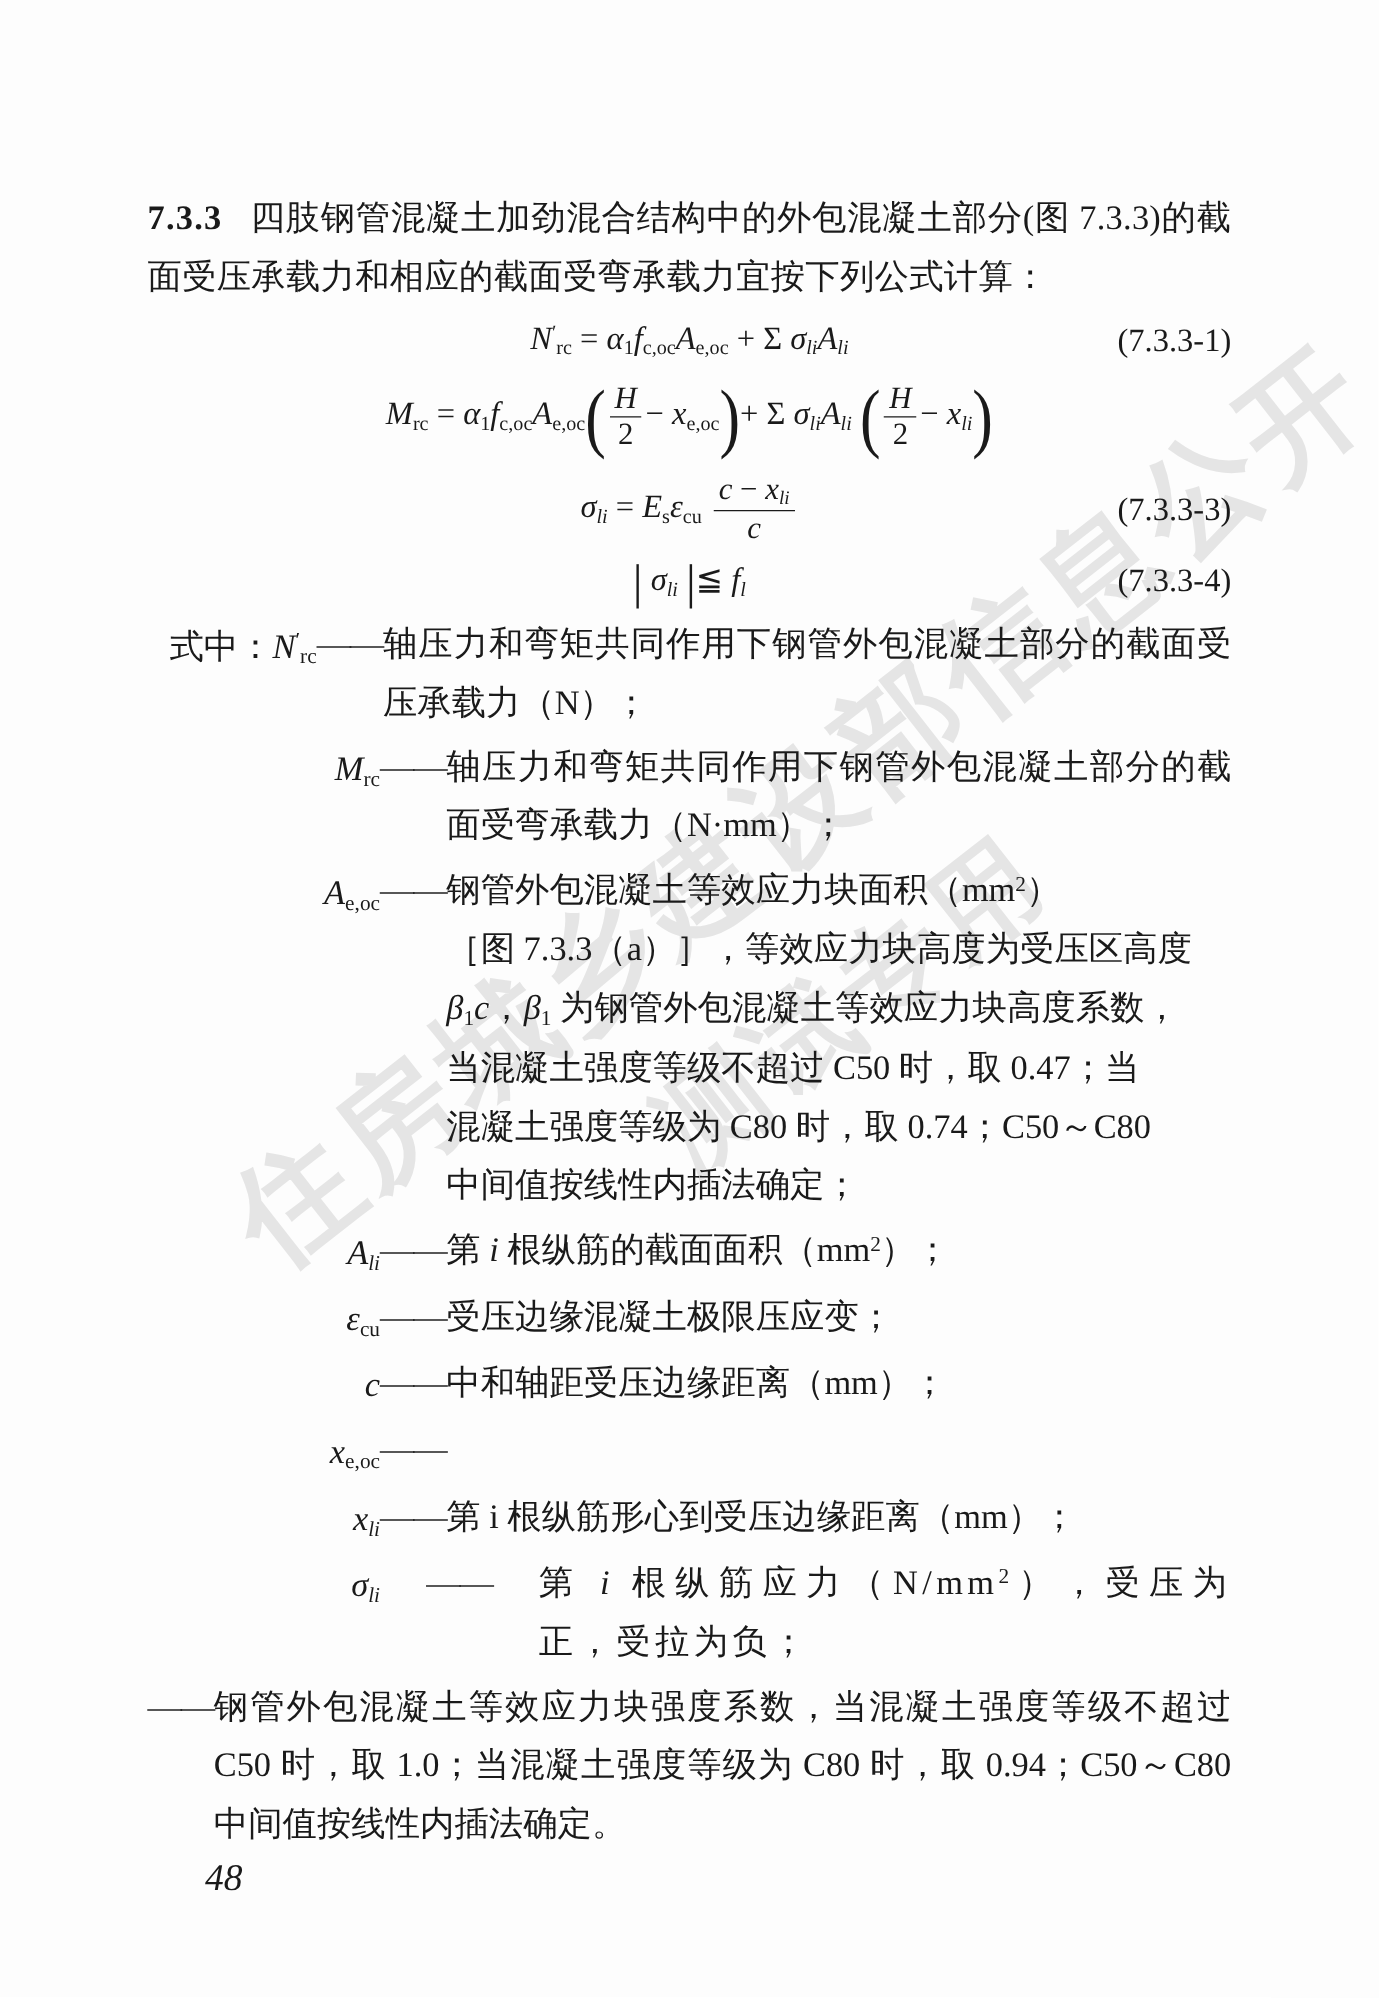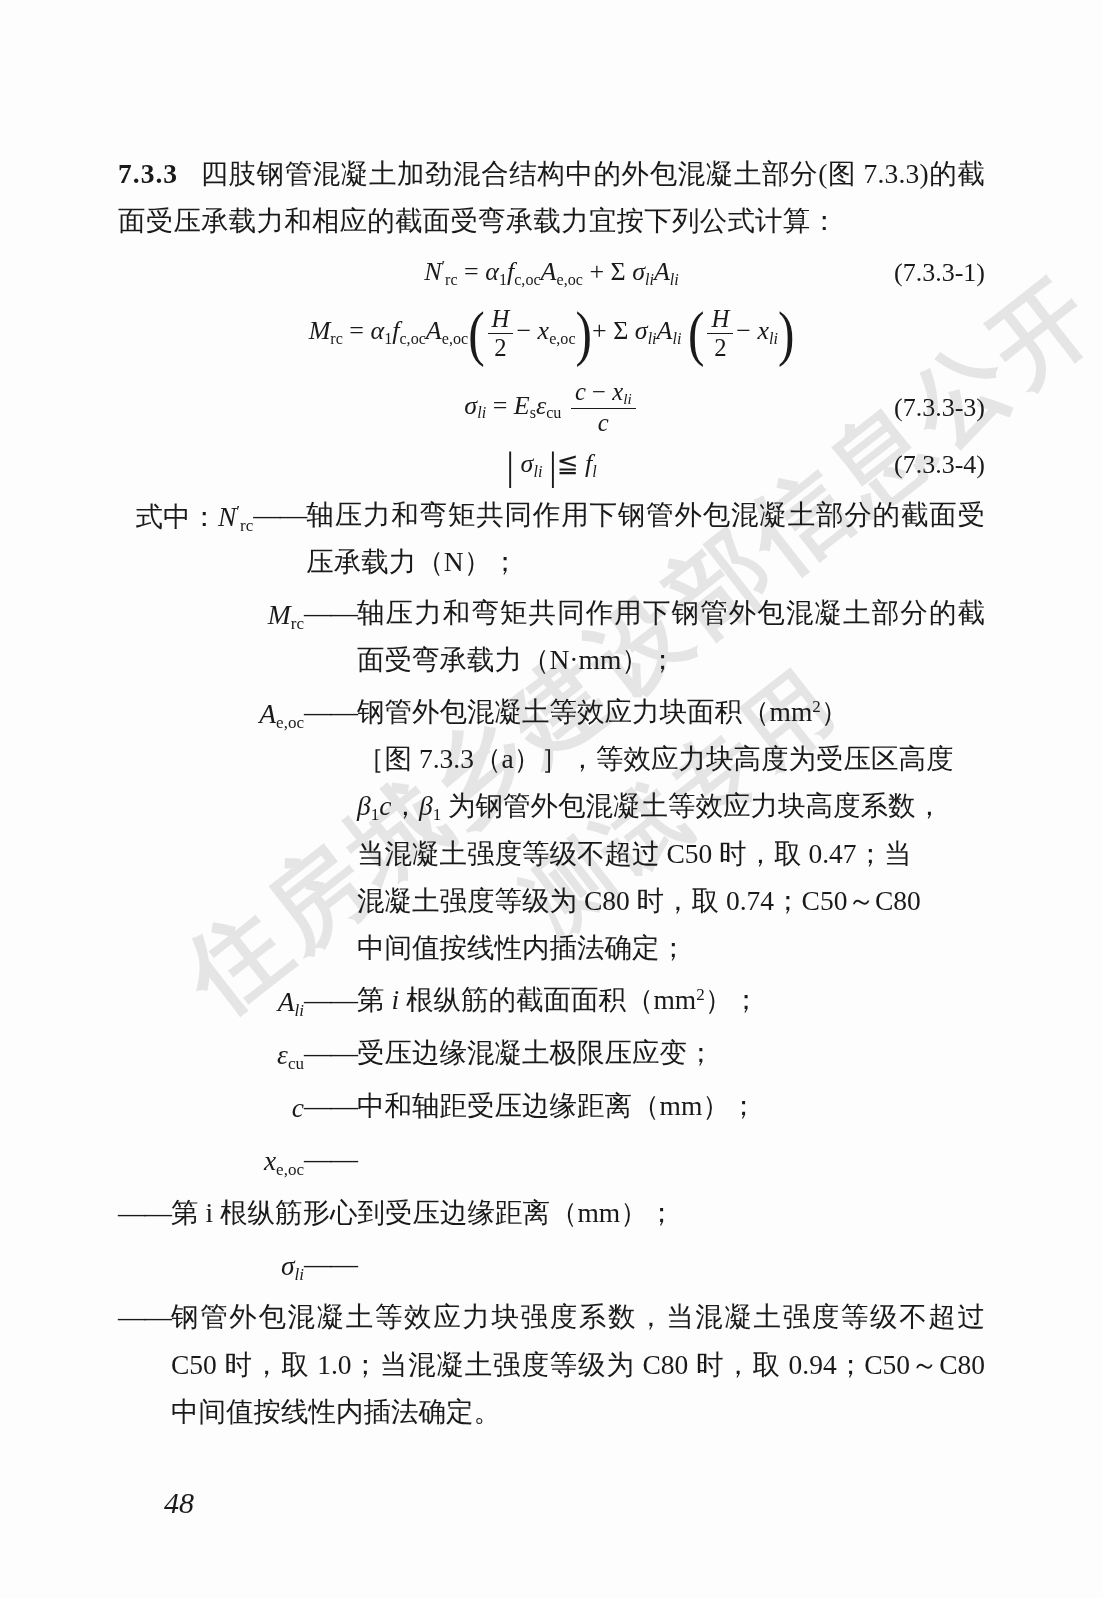--- a/index.html
+++ b/index.html
@@ -283,27 +283,29 @@
         <div class="dash">——</div>
         <div class="def-text">中和轴距受压边缘距离（mm）；</div>
       </div>
 
       <div class="def-row" style="margin-top:4px;">
         <div class="def-symcol"><i class="v">x</i><sub>e,oc</sub></div>
         <div class="dash">——</div>
       </div>
 
       <div class="def-row" style="margin-top:4px;">
+        <div class="def-symcol"><i class="v">x</i><sub><i>li</i></sub></div>
         <div class="dash">——</div>
         <div class="def-text">第 i 根纵筋形心到受压边缘距离（mm）；</div>
       </div>
 
-      <div class="def-row" style="margin-top:4px;">
+      <div class="def-row" style="margin-top:4px;gap:37px;">
         <div class="def-symcol"><i class="v">σ</i><sub><i>li</i></sub></div>
         <div class="dash">——</div>
+        <div class="def-text sp">第 <i class="v">i</i> 根纵筋应力（N/mm<sup>2</sup>），受压为正，受拉为负；</div>
       </div>
 
       <div class="def-row" style="margin-top:4px;">
         <div class="dash">——</div>
         <div class="def-text">钢管外包混凝土等效应力块强度系数，当混凝土强度等级不超过 C50 时，取 1.0；当混凝土强度等级为 C80 时，取 0.94；C50～C80 中间值按线性内插法确定。</div>
       </div>
 
     </div>
 
   </div>

